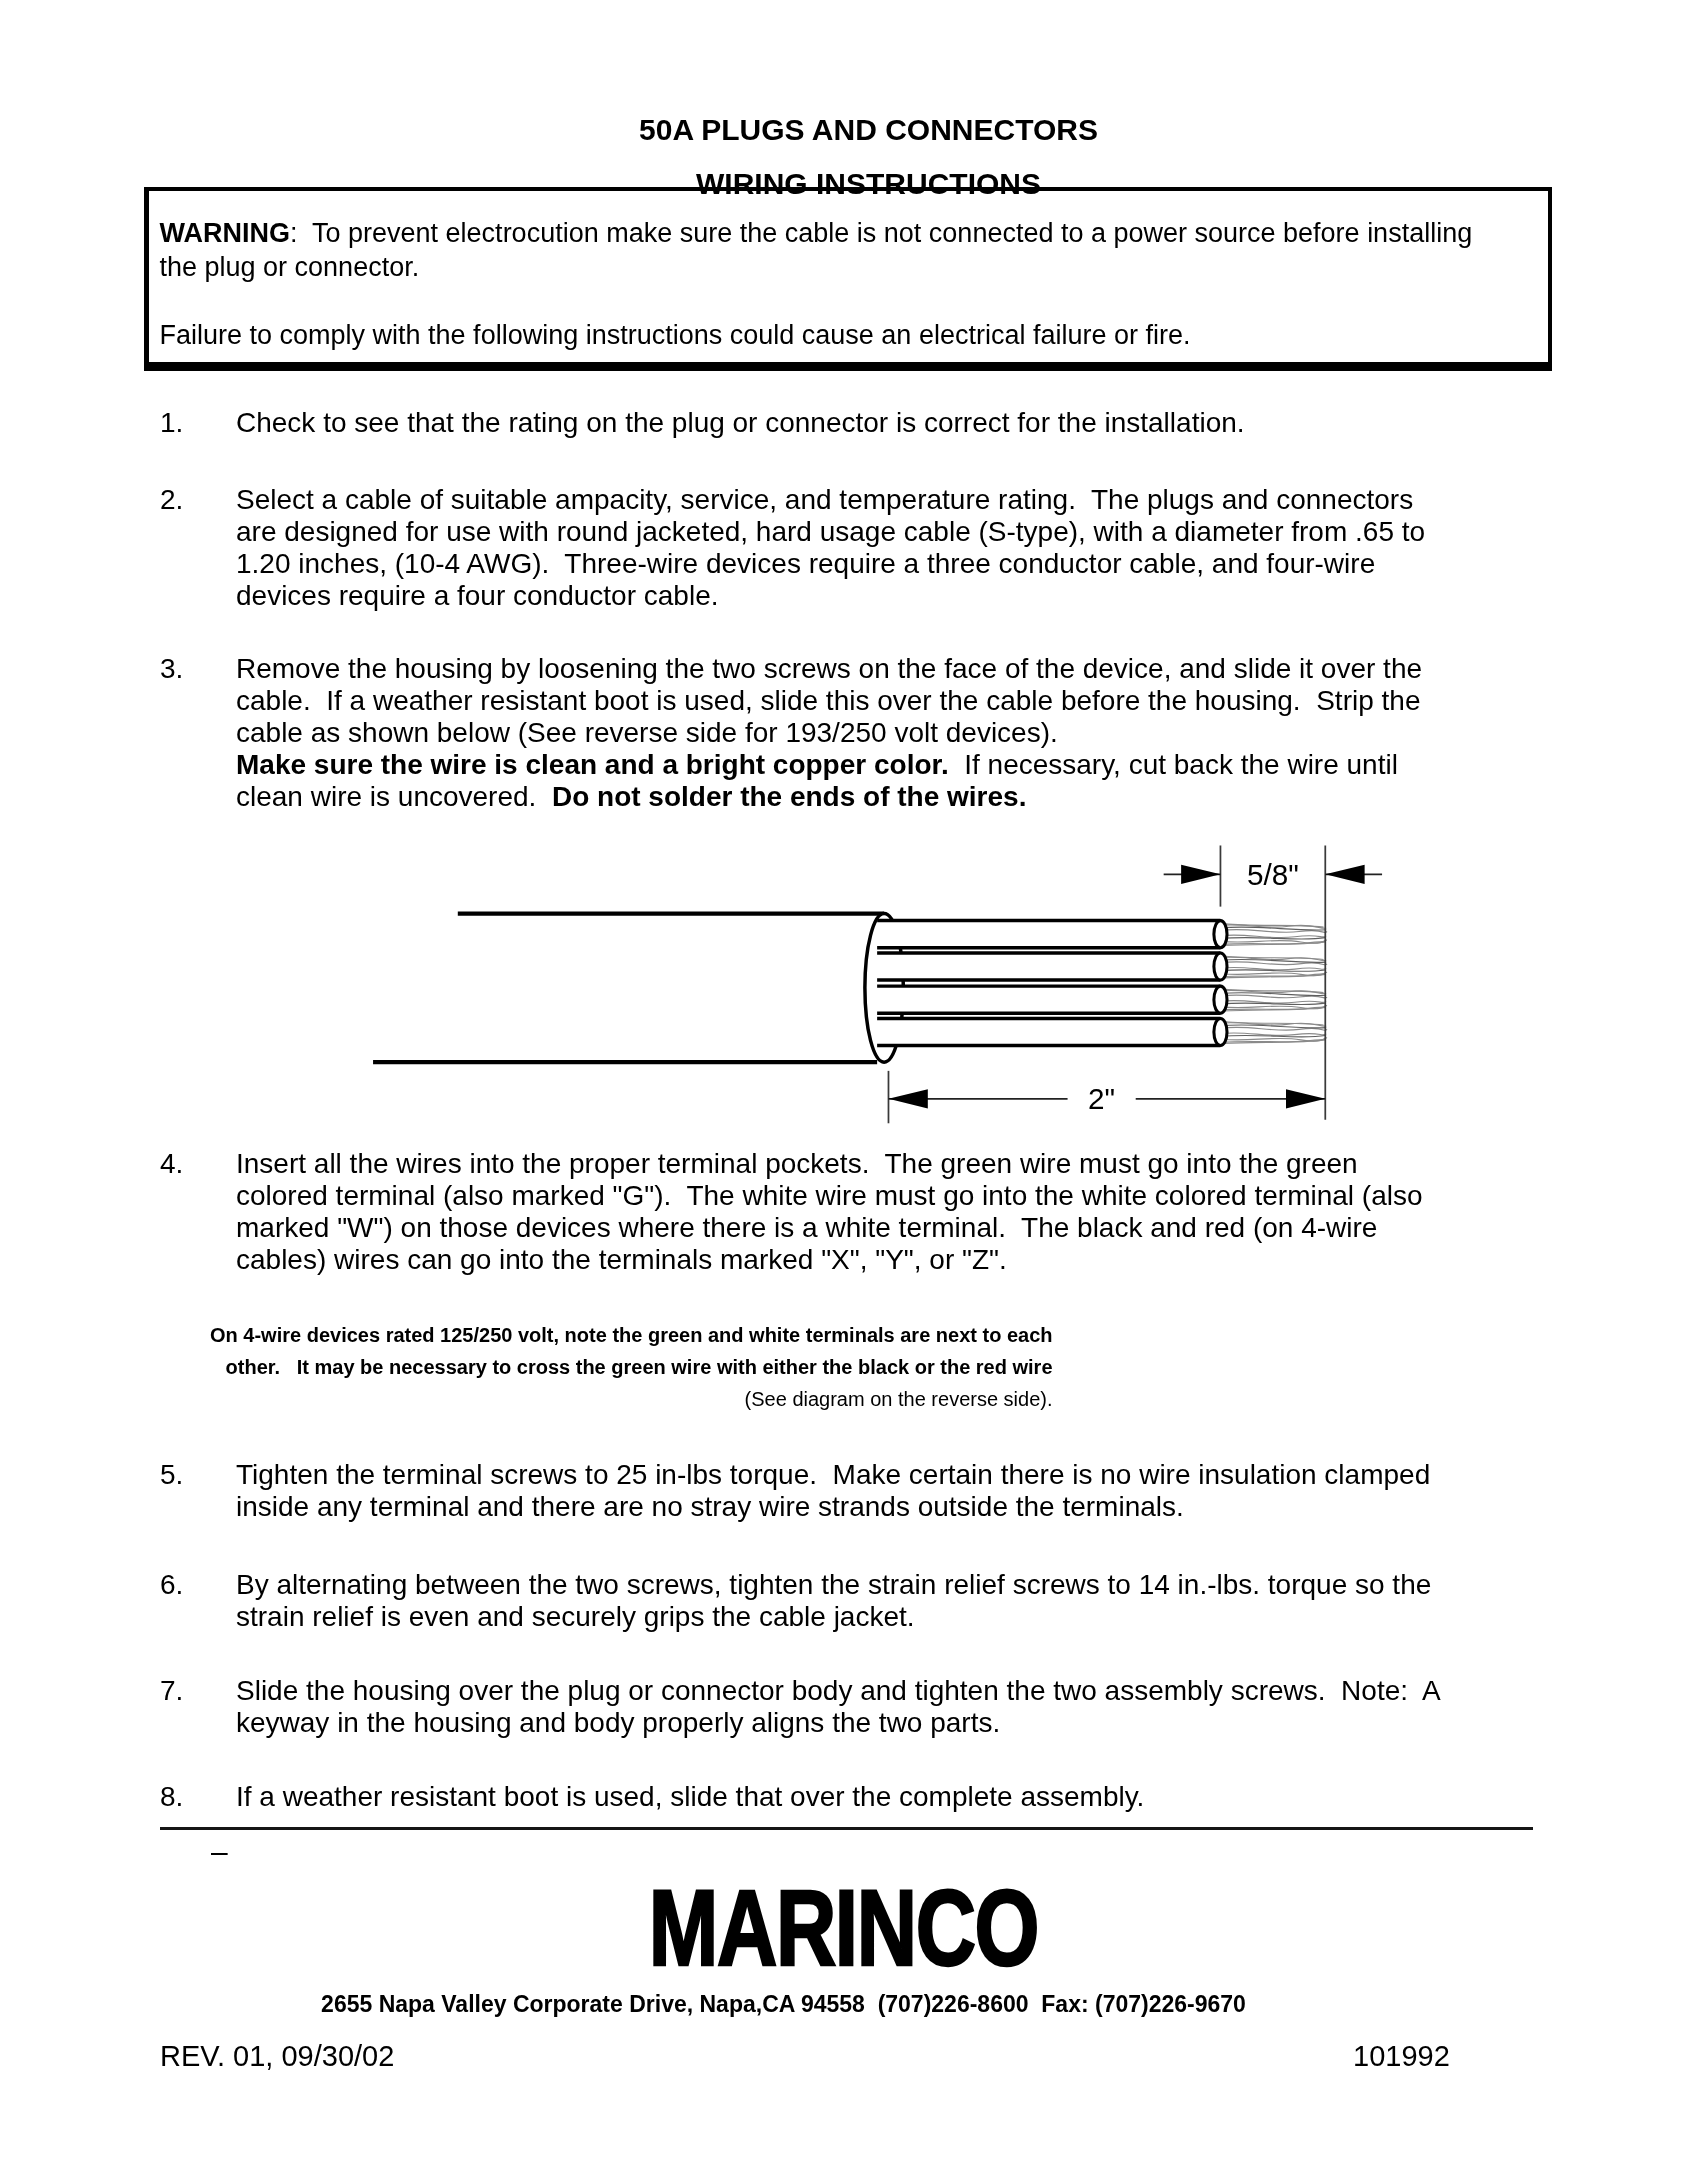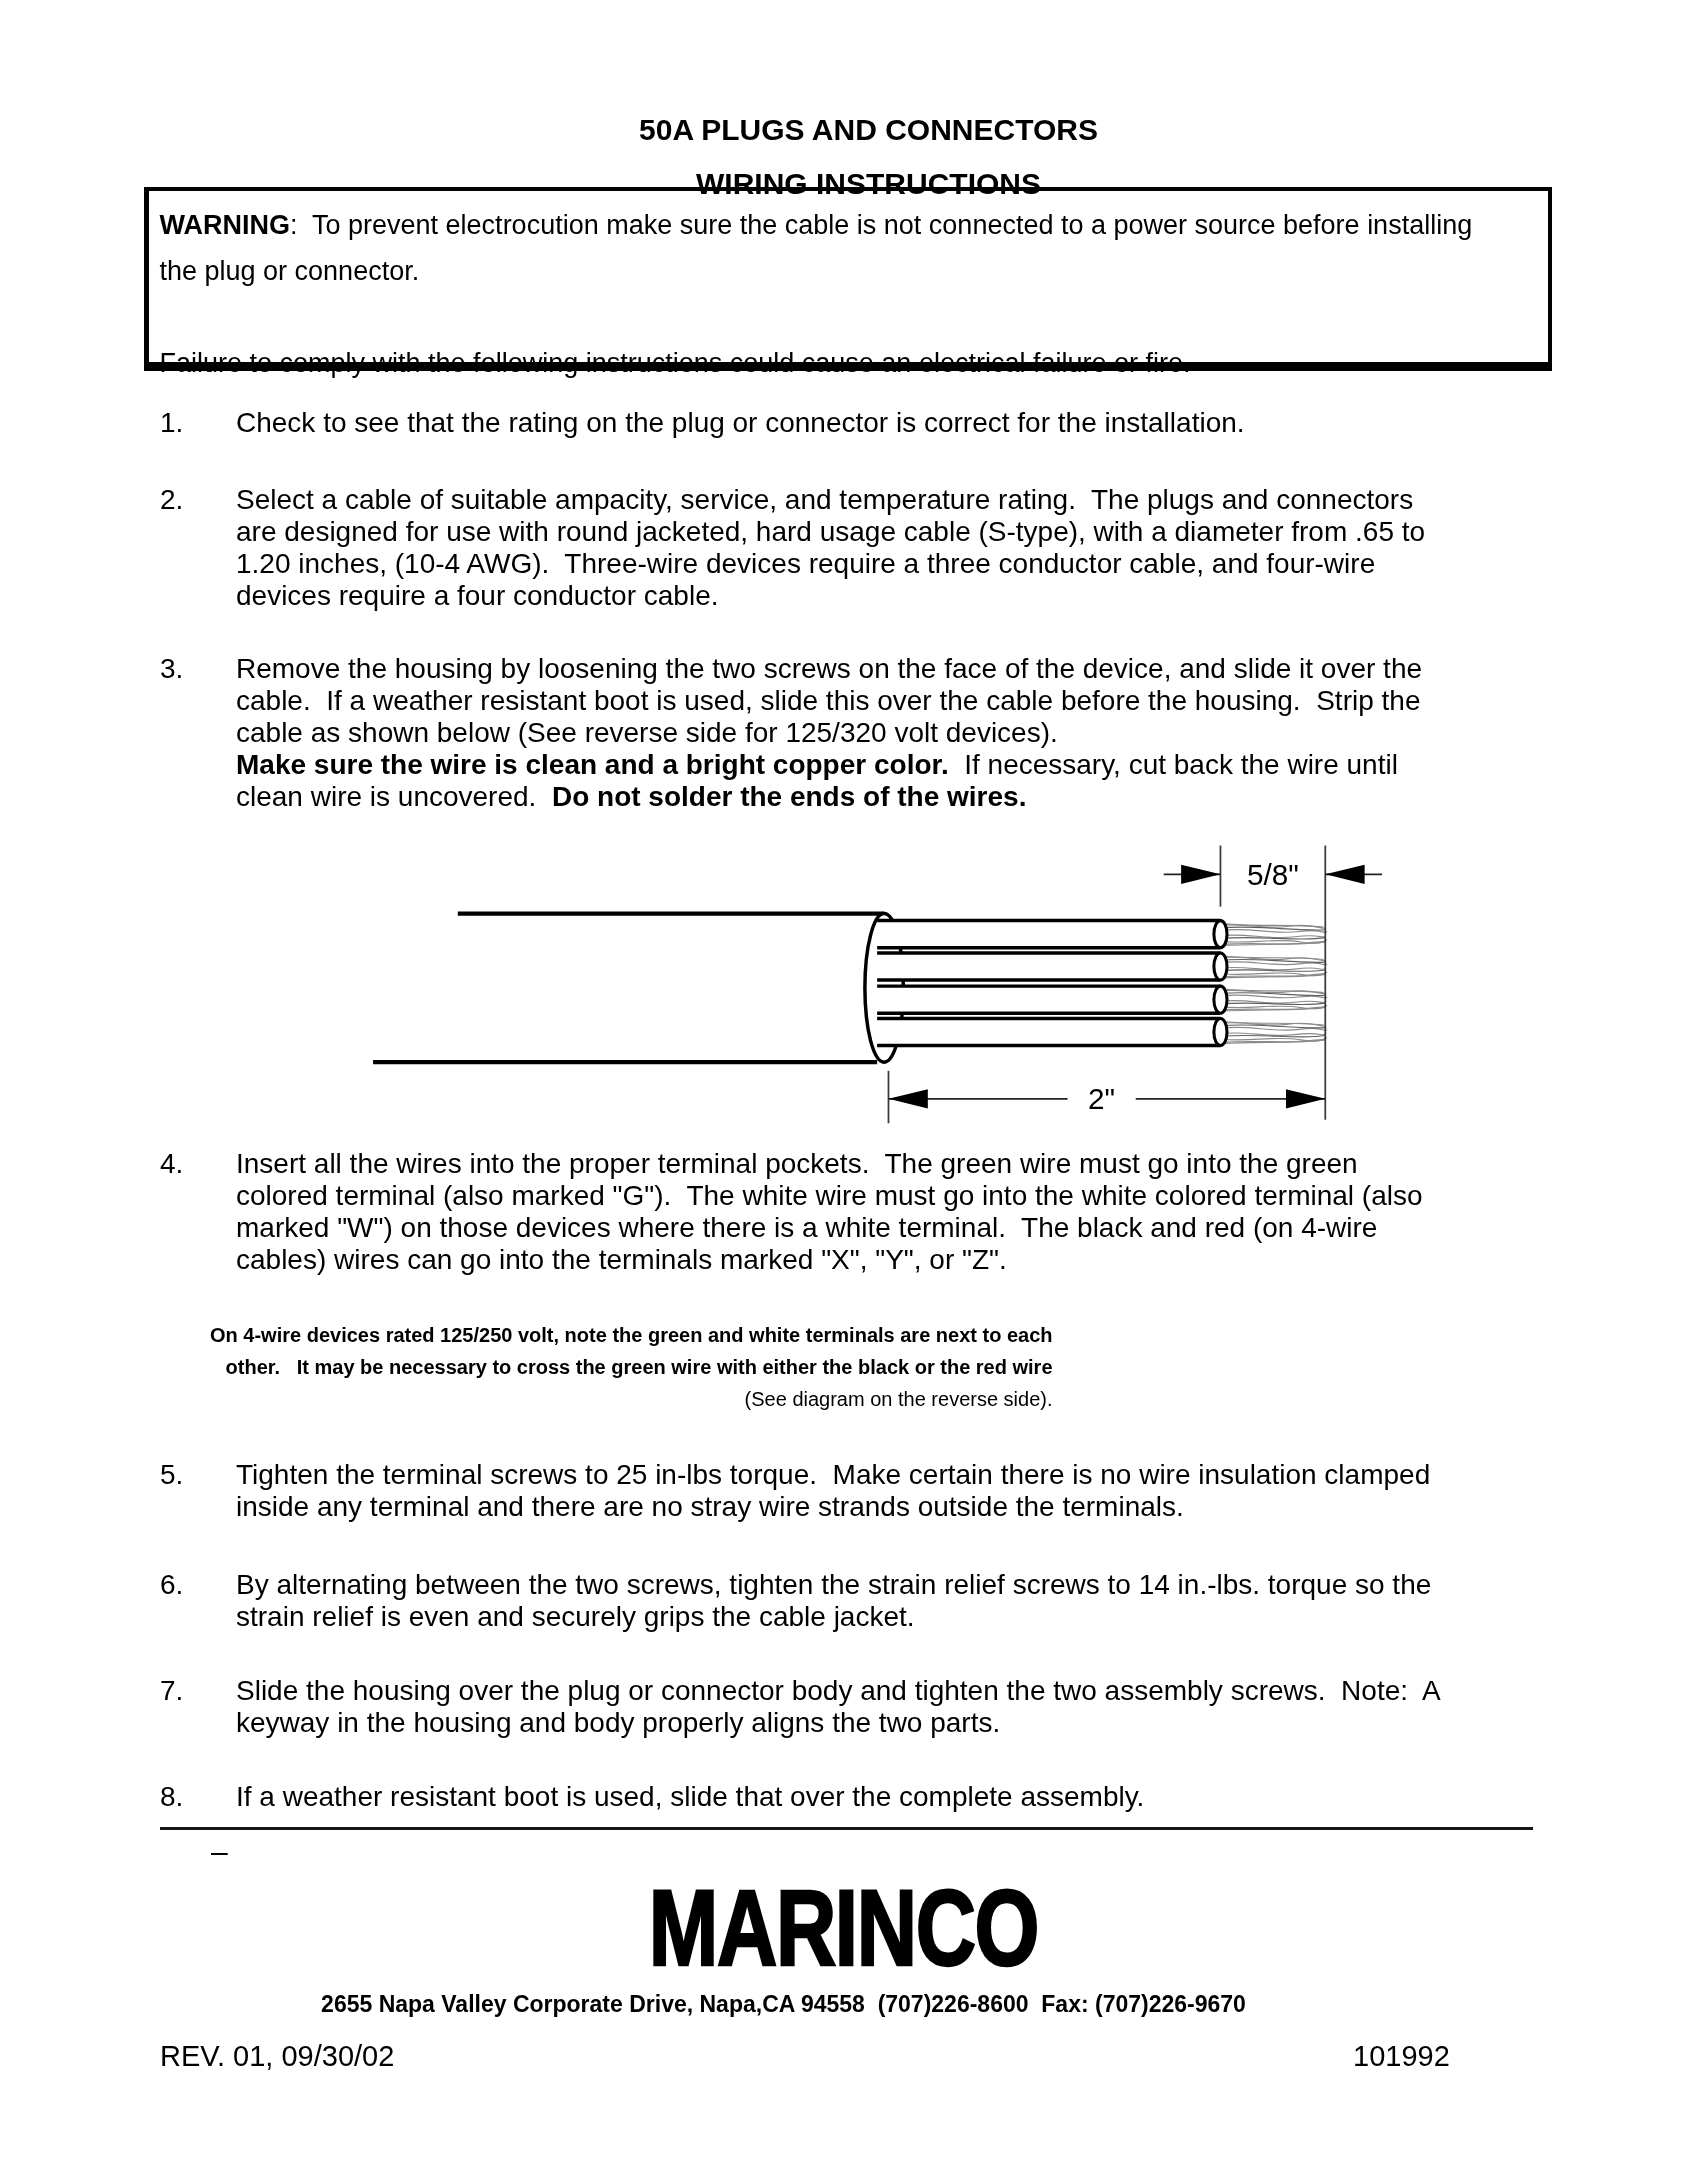--- a/index.html
+++ b/index.html
@@ -23,22 +23,23 @@
   #warning-box{
     left:144px;top:187px;
     width:1408px;height:184px;
     box-sizing:border-box;
     border:4.4px solid #000;
     border-left-width:5.2px;
     border-bottom-width:9.6px;
     padding:11.4px 10.5px 0 10.5px;
   }
   #warning-text{
-    font-size:27px;line-height:46px;
+    font-size:27px;line-height:34px;
     white-space:pre;
+    margin-top:14px;
   }
   .item{
     position:absolute;
     left:160px;
     font-size:28px;line-height:32px;
   }
   .item .num{position:absolute;left:0;top:0;}
   .item .body{margin-left:76px;white-space:pre-wrap;}
   .plainblock{
     position:absolute;left:210px;
@@ -102,21 +103,21 @@
     <span class="num">2.</span>
     <div class="body"><span>Select a cable of suitable ampacity, service, and temperature rating.  The plugs and connectors
 are designed for use with round jacketed, hard usage cable (S-type), with a diameter from .65 to
 1.20 inches, (10-4 AWG).  Three-wire devices require a three conductor cable, and four-wire
 devices require a four conductor cable.</span></div>
   </div>
   <div class="item" style="top:653px">
     <span class="num">3.</span>
     <div class="body"><span>Remove the housing by loosening the two screws on the face of the device, and slide it over the
 cable.  If a weather resistant boot is used, slide this over the cable before the housing.  Strip the
-cable as shown below (See reverse side for 125/320 volt devices).
+cable as shown below (See reverse side for 193/250 volt devices).
 </span><span class="b">Make sure the wire is clean and a bright copper color.</span><span>  If necessary, cut back the wire until
 clean wire is uncovered.  </span><span class="b">Do not solder the ends of the wires.</span></div>
   </div>
   <div class="item" style="top:1148px">
     <span class="num">4.</span>
     <div class="body"><span>Insert all the wires into the proper terminal pockets.  The green wire must go into the green
 colored terminal (also marked "G").  The white wire must go into the white colored terminal (also
 marked "W") on those devices where there is a white terminal.  The black and red (on 4-wire
 cables) wires can go into the terminals marked "X", "Y", or "Z".</span></div>
   </div>

